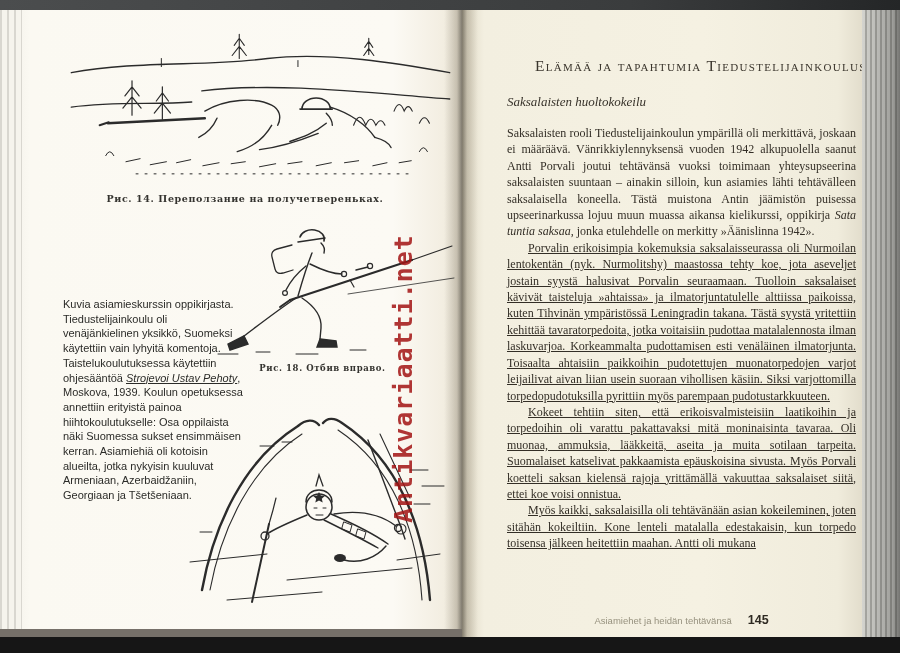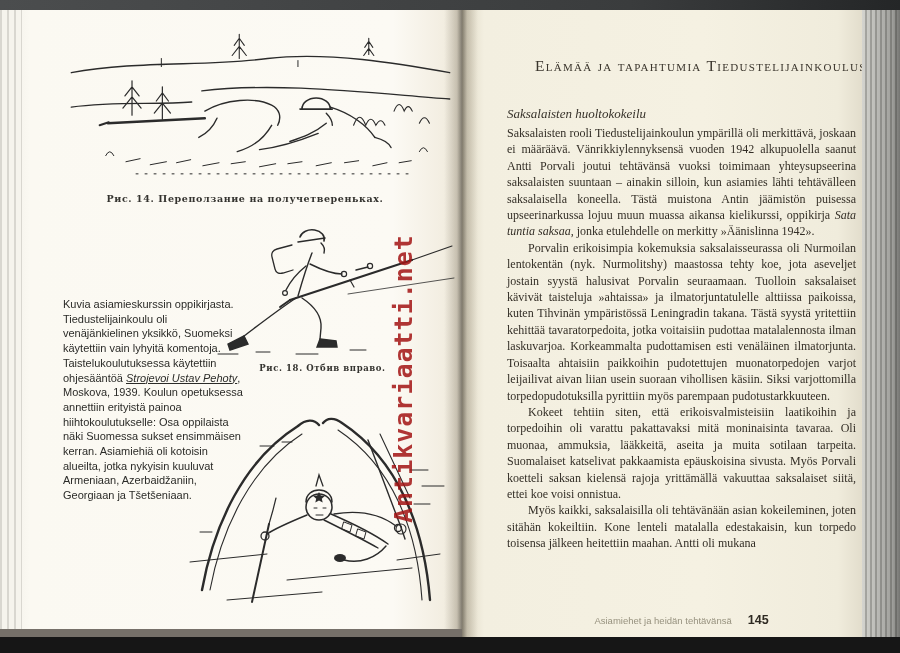--- a/index.html
+++ b/index.html
@@ -33,26 +33,26 @@
            font-family:"Liberation Sans",sans-serif;font-size:11px;line-height:14.7px;
            color:#2b2b28;}
   .sidebar em{font-style:italic;text-decoration:underline;}
   .watermark{position:absolute;left:389px;top:523px;width:300px;
              transform:rotate(-90deg);transform-origin:0 0;
              font-family:"DejaVu Sans Mono",monospace;font-weight:bold;font-size:25px;
              letter-spacing:1px;color:#a31414;opacity:.85;white-space:nowrap;}
   
   .chapter-heading{position:absolute;left:507px;top:57px;width:350px;
              font-variant:small-caps;font-size:15.5px;letter-spacing:1.3px;color:#3a352c;margin-left:28px;}
-  .subheading{position:absolute;left:507px;top:106px;width:350px;
+  .subheading{position:absolute;left:507px;top:94px;width:350px;
              font-style:italic;font-size:13px;color:#37322a;}
   .body-text{position:absolute;left:507px;top:125px;width:349px;
              font-size:12px;line-height:16.4px;color:#332e26;text-align:justify;}
   .body-text p{margin:0;}
-  .body-text p.indent{text-indent:21px;}
+  .body-text p.indent{text-indent:21px;text-decoration:underline;}
   .body-text em{font-style:italic;}
   .page-footer{position:absolute;left:507px;top:610px;width:349px;text-align:center;}
   .running-title{font-family:"Liberation Sans",sans-serif;font-size:9.5px;color:#97927f;}
   .page-number{font-family:"Liberation Sans",sans-serif;font-weight:bold;font-size:12.5px;
                color:#2e2a22;margin-left:12px;}
   svg{display:block;}
   svg *{vector-effect:non-scaling-stroke;}
 </style>
 </head>
 <body>

